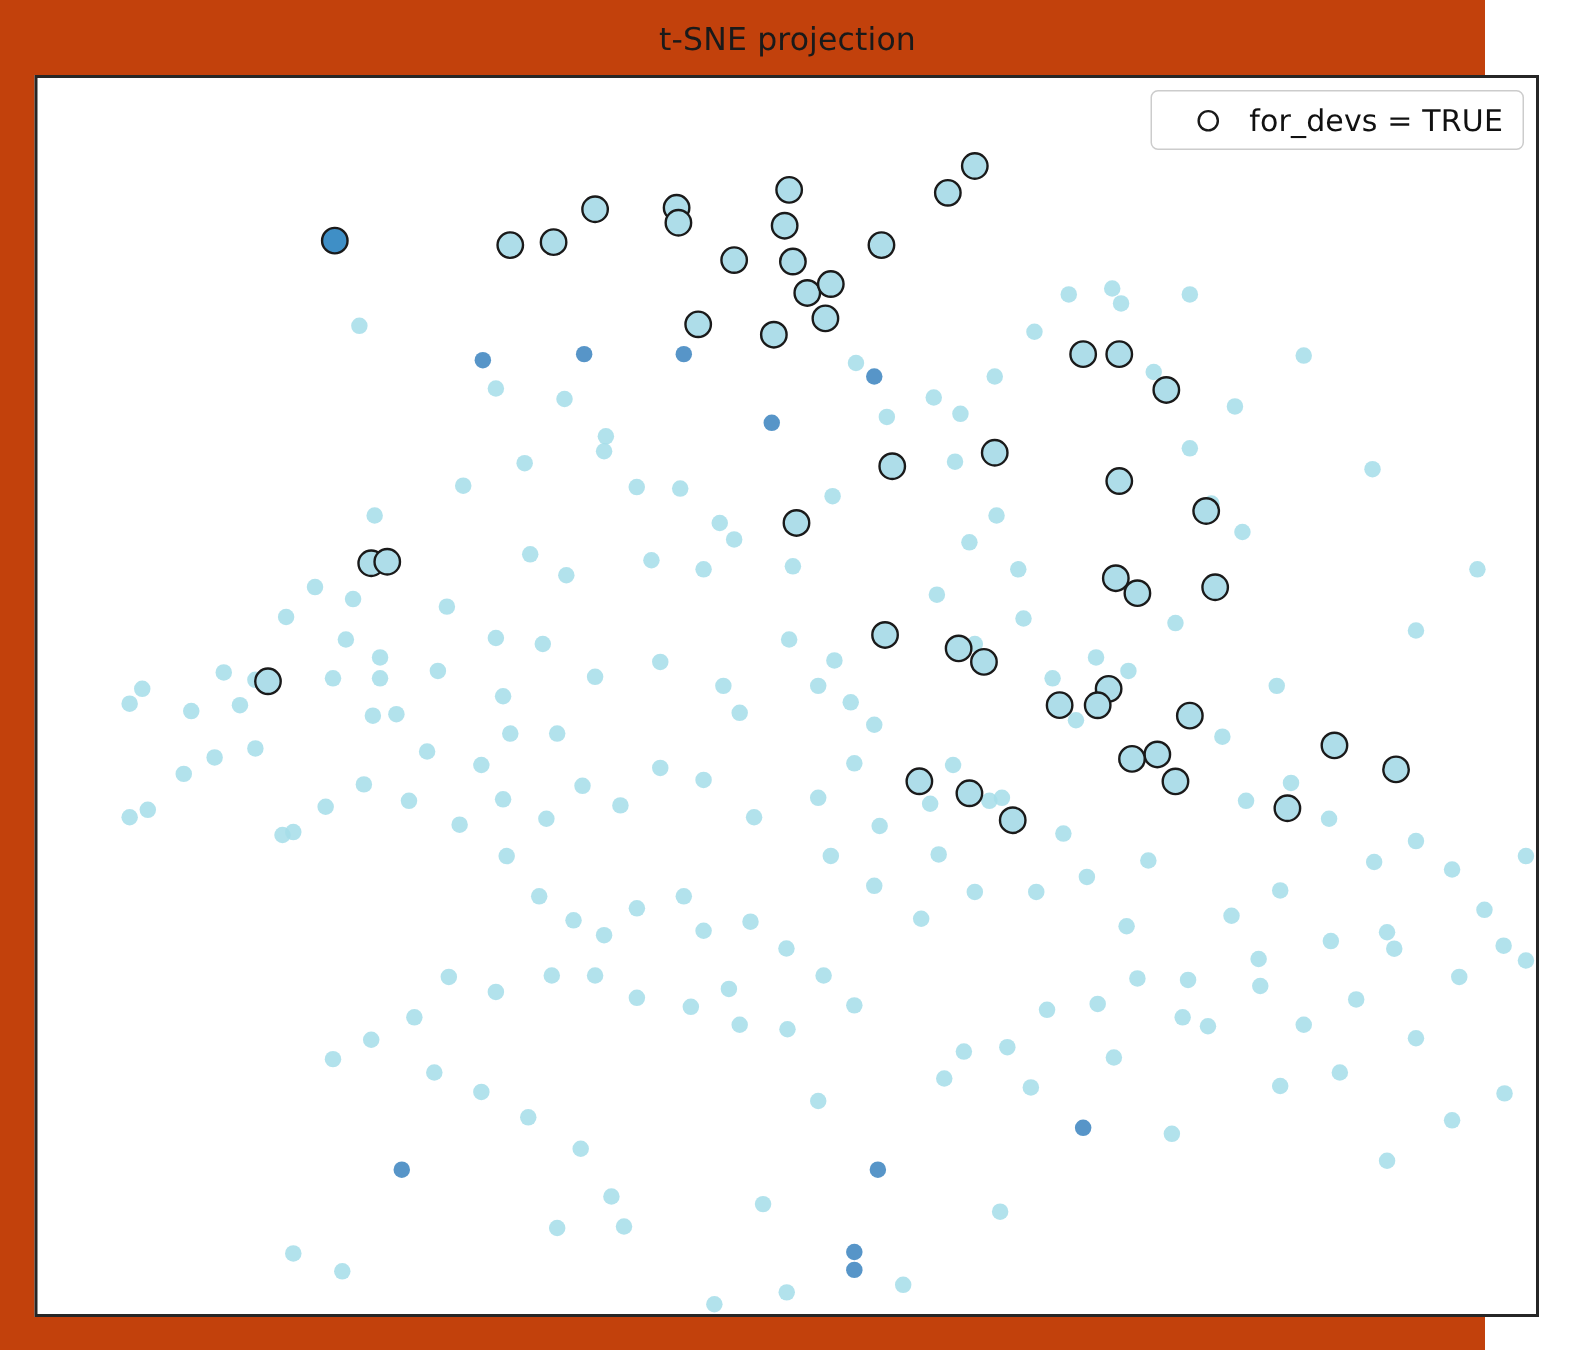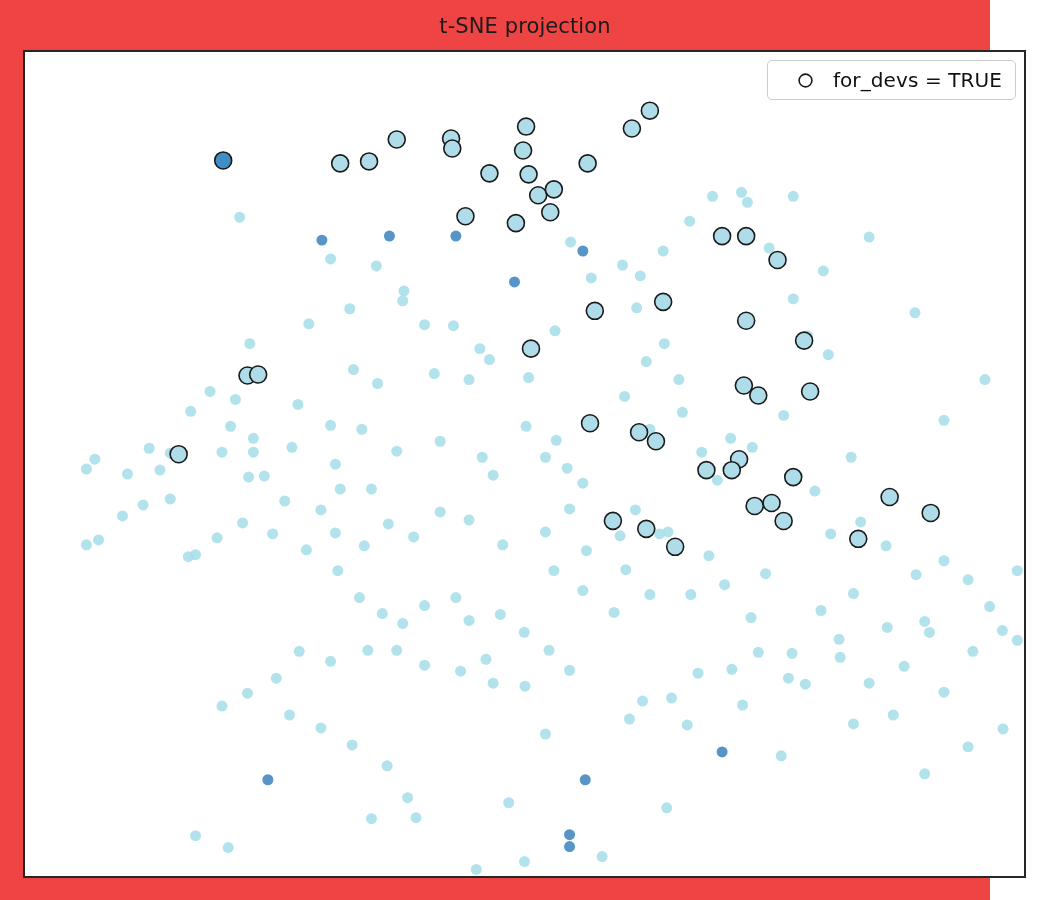--- a/index.html
+++ b/index.html
@@ -10,21 +10,21 @@
   body {
     width: 1050px;
     height: 900px;
     font-family: "DejaVu Sans", "Liberation Sans", sans-serif;
     overflow: hidden;
   }
   #figure {
     position: relative;
     width: 990px;
     height: 900px;
-    background: #ef4444;
+    background: #c2410c;
   }
   #chart-title {
     position: absolute;
     left: 0;
     top: 14px;
     width: 1050px;
     text-align: center;
     font-size: 21px;
     color: #1a1a1a;
     letter-spacing: 0.1px;

